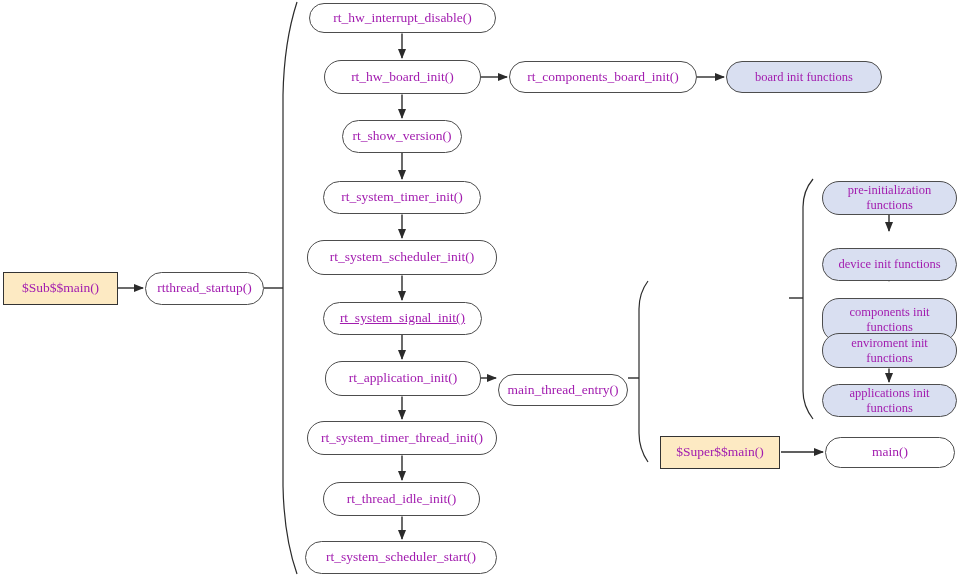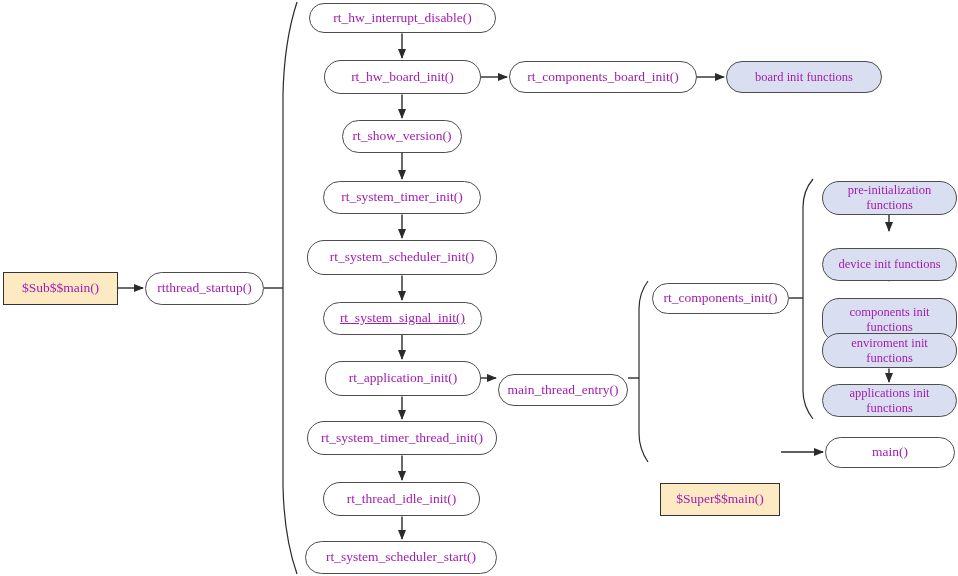--- a/index.html
+++ b/index.html
@@ -79,22 +79,21 @@
   <div class="node pill" style="left:342px;top:120px;width:120px;height:33px;">rt_show_version()</div>
   <div class="node pill" style="left:323px;top:181px;width:158px;height:33px;">rt_system_timer_init()</div>
   <div class="node pill" style="left:307px;top:240px;width:190px;height:35px;">rt_system_scheduler_init()</div>
   <div class="node pill" style="left:323px;top:302px;width:159px;height:33px;text-decoration:underline;">rt_system_signal_init()</div>
   <div class="node pill" style="left:325px;top:361px;width:156px;height:35px;">rt_application_init()</div>
   <div class="node pill" style="left:498px;top:374px;width:130px;height:32px;">main_thread_entry()</div>
   <div class="node pill" style="left:307px;top:421px;width:190px;height:34px;">rt_system_timer_thread_init()</div>
   <div class="node pill" style="left:323px;top:482px;width:157px;height:34px;">rt_thread_idle_init()</div>
   <div class="node pill" style="left:305px;top:541px;width:192px;height:33px;">rt_system_scheduler_start()</div>
 
-  <div class="node pill" style="left:652px;top:283px;width:137px;height:31px;">rt_components_init()</div>
-  <div class="node tan" style="left:660px;top:436px;width:120px;height:33px;margin-top:47px;">$Super$$main()</div>
+  <div class="node tan" style="left:660px;top:436px;width:120px;height:33px;">$Super$$main()</div>
   <div class="node pill" style="left:825px;top:437px;width:130px;height:31px;">main()</div>
 
   <div class="node pill blue" style="left:822px;top:181px;width:135px;height:34px;">pre-initialization functions</div>
   <div class="node pill blue" style="left:822px;top:233px;width:135px;height:33px;margin-top:15px;">device init functions</div>
   <div class="node pill blue" style="left:822px;top:298px;width:135px;height:44px;">components init functions</div>
   <div class="node pill blue" style="left:822px;top:333px;width:135px;height:35px;">enviroment init functions</div>
   <div class="node pill blue" style="left:822px;top:384px;width:135px;height:33px;">applications init functions</div>
 
 </div>
 

